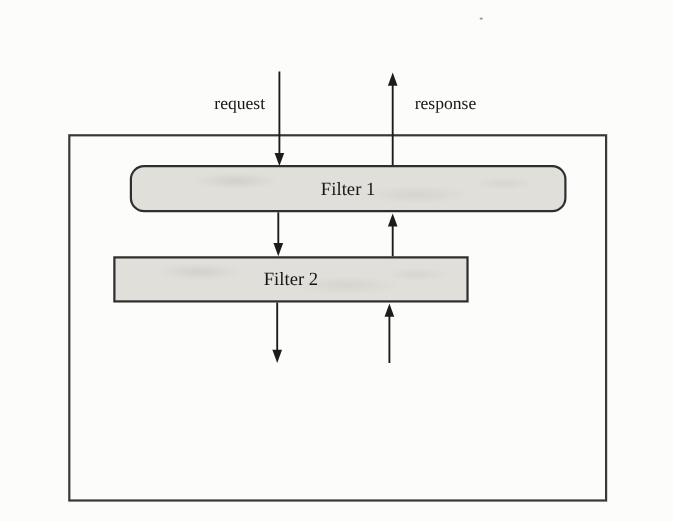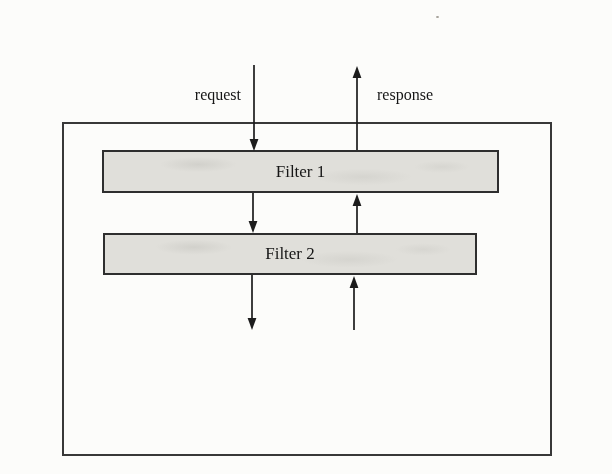--- a/index.html
+++ b/index.html
@@ -27,22 +27,22 @@
   }
   .client-box{
     left:60px;top:25px;width:487px;height:40px;
     font-weight:bold;font-size:19px;letter-spacing:3px;
     background-color:#d6d5d1;
   }
   .outer-box{
     left:62px;top:122px;width:490px;height:334px;
     background:transparent;border:2px solid #383838;
   }
-  .filter1-box{left:102px;top:150px;width:397px;height:43px;font-size:17px;background-color:#e0dfda;}
-  .filter2-box{left:103px;top:233px;width:374px;height:42px;font-size:17px;background-color:#e0dfda;}
+  .filter1-box{left:118px;top:150px;width:397px;height:43px;font-size:17px;background-color:#e0dfda;border-radius:13px;}
+  .filter2-box{left:103px;top:233px;width:323px;height:42px;font-size:17px;background-color:#e0dfda;}
   .servlet-box{
     left:106px;top:330px;width:394px;height:107px;font-size:17px;
     background-color:#e2e1dd;
     background-image:
       radial-gradient(90px 12px at 30% 78%, rgba(105,105,98,.11), transparent 70%),
       radial-gradient(80px 12px at 62% 22%, rgba(105,105,98,.08), transparent 70%),
       radial-gradient(60px 10px at 75% 55%, rgba(105,105,98,.08), transparent 70%);
   }
   .flow-label{position:absolute;font-size:16px;line-height:20px;}
   .request-label{left:179px;top:85px;width:62px;text-align:right;}

